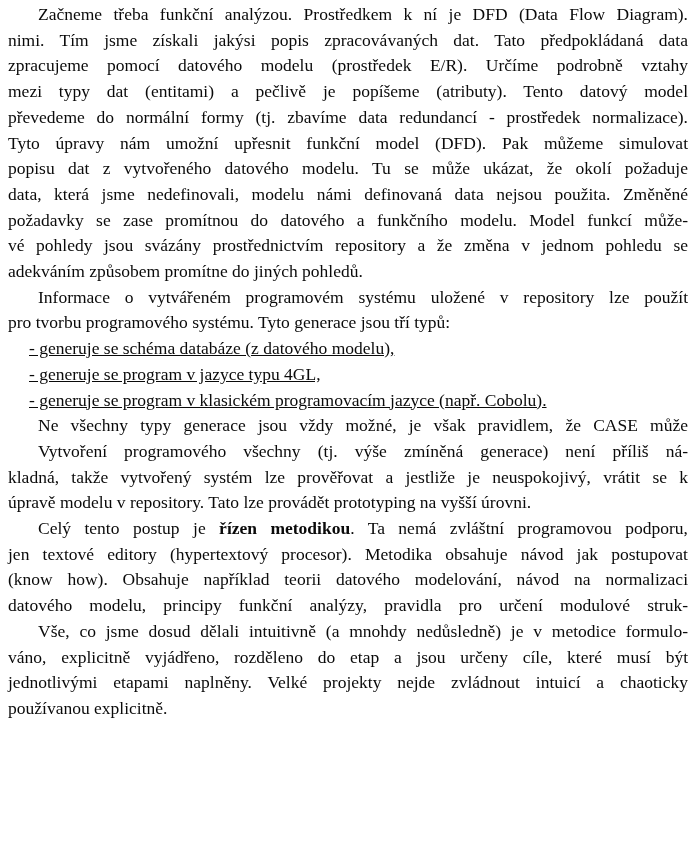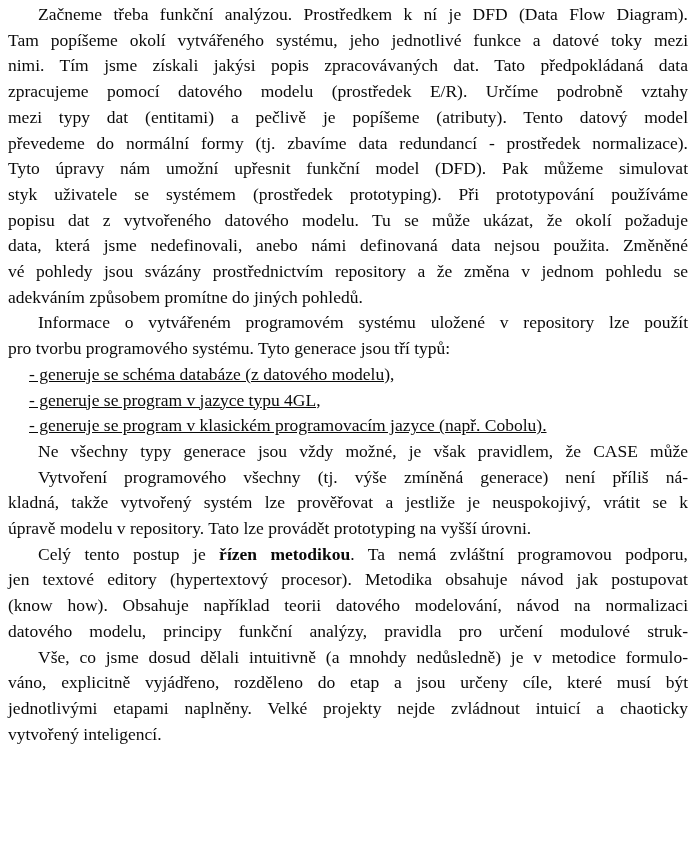--- a/index.html
+++ b/index.html
@@ -36,41 +36,40 @@
   }
   .bold {
     font-weight: bold;
   }
 </style>
 </head>
 <body>
 
 <div class="page">
     <div class="line fill indent"><span class="">Začneme třeba funkční analýzou. Prostředkem k ní je DFD (Data Flow Diagram).</span></div>
-    <div class="line fill"><span class="">Tam popíšeme okolí vytvářeného systému, jeho jednotlivé funkce a datové toky mezi</span></div>
     <div class="line fill"><span class="">nimi. Tím jsme získali jakýsi popis zpracovávaných dat. Tato předpokládaná data</span></div>
     <div class="line fill"><span class="">zpracujeme pomocí datového modelu (prostředek E/R). Určíme podrobně vztahy</span></div>
     <div class="line fill"><span class="">mezi typy dat (entitami) a pečlivě je popíšeme (atributy). Tento datový model</span></div>
     <div class="line fill"><span class="">převedeme do normální formy (tj. zbavíme data redundancí - prostředek normalizace).</span></div>
     <div class="line fill"><span class="">Tyto úpravy nám umožní upřesnit funkční model (DFD). Pak můžeme simulovat</span></div>
-    <div class="line fill"><span class="">styk uživatele se systémem (prostředek prototyping). Při prototypování používáme</span></div>
     <div class="line fill"><span class="">popisu dat z vytvořeného datového modelu. Tu se může ukázat, že okolí požaduje</span></div>
-    <div class="line fill"><span class="">data, která jsme nedefinovali, anebo námi definovaná data nejsou použita. Změněné</span></div>
+    <div class="line fill"><span class="">data, která jsme nedefinovali, modelu námi definovaná data nejsou použita. Změněné</span></div>
+    <div class="line fill"><span class="">požadavky se zase promítnou do datového a funkčního modelu. Model funkcí může-</span></div>
     <div class="line fill"><span class="">vé pohledy jsou svázány prostřednictvím repository a že změna v jednom pohledu se</span></div>
     <div class="line"><span class="">adekváním způsobem promítne do jiných pohledů.</span></div>
     <div class="line fill indent"><span class="">Informace o vytvářeném programovém systému uložené v repository lze použít</span></div>
     <div class="line"><span class="">pro tvorbu programového systému. Tyto generace jsou tří typů:</span></div>
     <div class="line list"><span class="">-  generuje se schéma databáze (z datového modelu),</span></div>
     <div class="line list"><span class="">-  generuje se program v jazyce typu 4GL,</span></div>
     <div class="line list"><span class="">-  generuje se program v klasickém programovacím jazyce (např. Cobolu).</span></div>
     <div class="line fill indent"><span class="">Ne všechny typy generace jsou vždy možné, je však pravidlem, že CASE může</span></div>
     <div class="line fill indent"><span class="">Vytvoření programového všechny (tj. výše zmíněná generace) není příliš ná-</span></div>
     <div class="line fill"><span class="">kladná, takže vytvořený systém lze prověřovat a jestliže je neuspokojivý, vrátit se k</span></div>
     <div class="line"><span class="">úpravě modelu v repository. Tato lze provádět prototyping na vyšší úrovni.</span></div>
     <div class="line fill indent"><span class="">Celý tento postup je </span><span class="bold">řízen metodikou</span><span class="">. Ta nemá zvláštní programovou podporu,</span></div>
     <div class="line fill"><span class="">jen textové editory (hypertextový procesor). Metodika obsahuje návod jak postupovat</span></div>
     <div class="line fill"><span class="">(know how). Obsahuje například teorii datového modelování, návod na normalizaci</span></div>
     <div class="line fill"><span class="">datového modelu, principy funkční analýzy, pravidla pro určení modulové struk-</span></div>
     <div class="line fill indent"><span class="">Vše, co jsme dosud dělali intuitivně (a mnohdy nedůsledně) je v metodice formulo-</span></div>
     <div class="line fill"><span class="">váno, explicitně vyjádřeno, rozděleno do etap a jsou určeny cíle, které musí být</span></div>
     <div class="line fill"><span class="">jednotlivými etapami naplněny. Velké projekty nejde zvládnout intuicí a chaoticky</span></div>
-    <div class="line"><span class="">vytvořený inteligencí.</span></div>
+    <div class="line"><span class="">používanou explicitně.</span></div>
   </div>
 
 </body></html>

